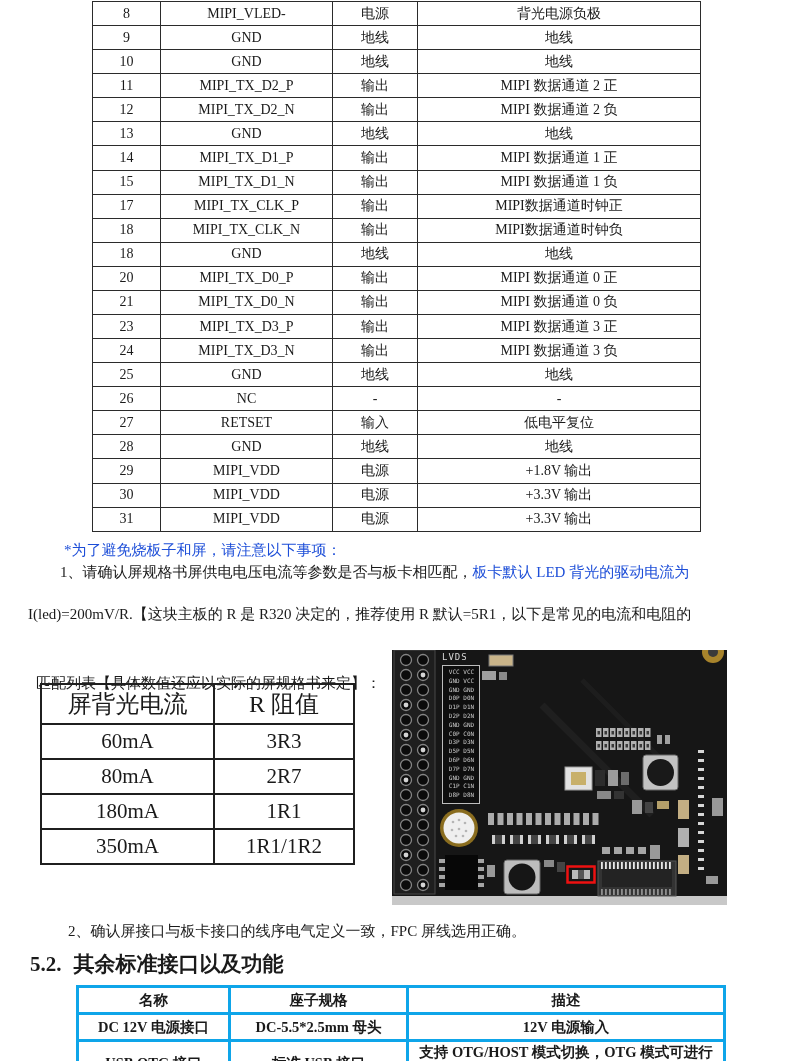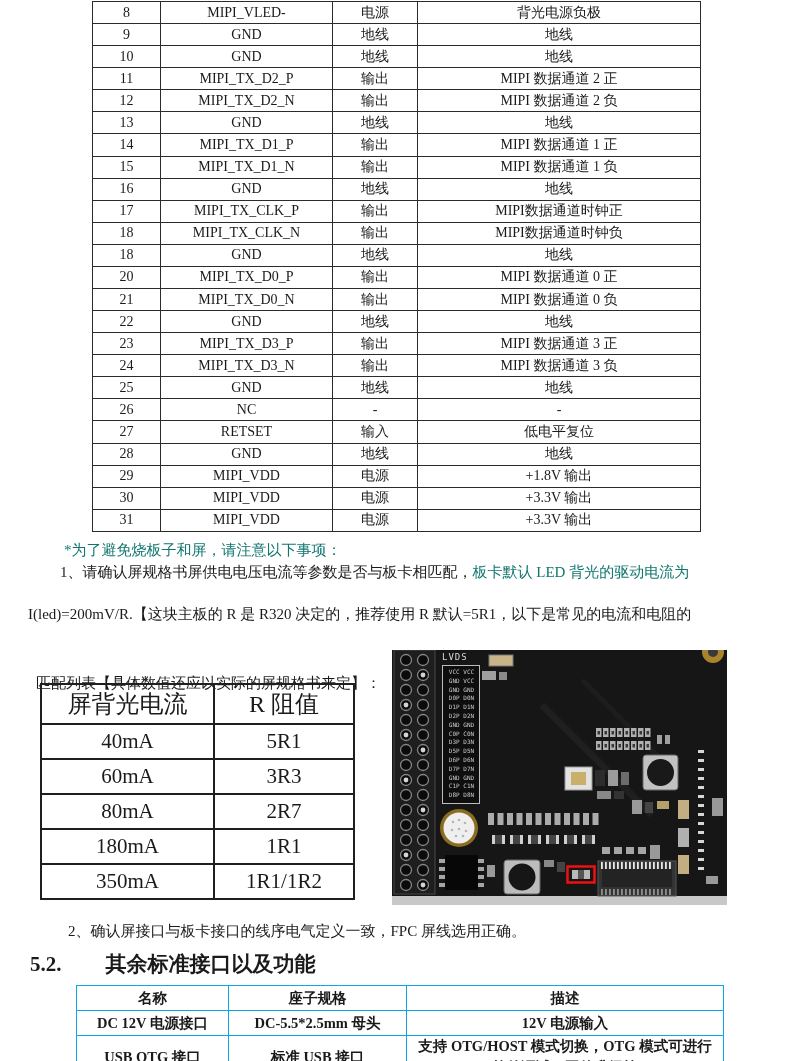--- a/index.html
+++ b/index.html
@@ -9,46 +9,46 @@
   table{border-collapse:collapse;}
 
   
   .pin-table{position:absolute;left:92px;top:1px;width:608px;height:531px;
              table-layout:fixed;font-size:14px;text-align:center;}
   .pin-table td{border:1px solid #2b2b2b;padding:0;height:21px;
                 overflow:hidden;white-space:nowrap;}
 
   
   .note{position:absolute;font-size:15px;white-space:nowrap;line-height:20px;}
-  .red{color:#0f766e;}
+  .red{color:#1d4ed8;}
 
   
   .res-table{position:absolute;left:40px;top:683px;width:313px;table-layout:fixed;
              text-align:center;font-size:21px;}
   .res-table th,.res-table td{border:2px solid #1f1f1f;padding:0;}
   .res-table th{height:38px;font-size:24px;font-weight:normal;}
   .res-table td{height:33px;}
 
   
   .pcb{position:absolute;left:392px;top:650px;width:335px;height:255px;padding-left:21px;}
   .pcb svg{position:absolute;left:0;top:0;}
   .silk-title{position:absolute;left:50px;top:2px;width:40px;font:9px "DejaVu Sans Mono",monospace;
               color:#d8d8d8;letter-spacing:1px;}
   .silk-rows{position:absolute;left:51px;top:18px;width:37px;}
   .silk-row{height:8.8px;font-family:"DejaVu Sans Mono",monospace;font-size:6px;line-height:8.8px;
             color:#c9c9c9;text-align:center;letter-spacing:0;}
 
   
   .h52{position:absolute;left:30px;top:950px;font-size:21px;font-weight:bold;white-space:nowrap;}
-  .h52 .num{margin-right:44px;}
+  .h52 .num{margin-right:12px;}
 
   
   .if-table{position:absolute;left:76px;top:985px;width:647px;table-layout:fixed;
             font-size:14.5px;text-align:center;}
-  .if-table th,.if-table td{border:1px solid #0ea5e9;padding:0 2px;}
+  .if-table th,.if-table td{border:3px solid #0ea5e9;padding:0 2px;}
   .if-table th{height:24px;font-weight:bold;}
   .if-table td{height:24px;white-space:pre-line;line-height:21px;font-weight:bold;}
 </style>
 </head>
 <body>
 
 <div id="page">
 
   <table class="pin-table">
     <colgroup>
@@ -100,26 +100,20 @@
           <td>输出</td>
           <td>MIPI 数据通道 1 正</td>
         </tr>
         <tr>
           <td>15</td>
           <td>MIPI_TX_D1_N</td>
           <td>输出</td>
           <td>MIPI 数据通道 1 负</td>
         </tr>
         <tr>
-          <td>16</td>
-          <td>GND</td>
-          <td>地线</td>
-          <td>地线</td>
-        </tr>
-        <tr>
           <td>17</td>
           <td>MIPI_TX_CLK_P</td>
           <td>输出</td>
           <td>MIPI数据通道时钟正</td>
         </tr>
         <tr>
           <td>18</td>
           <td>MIPI_TX_CLK_N</td>
           <td>输出</td>
           <td>MIPI数据通道时钟负</td>
@@ -134,26 +128,20 @@
           <td>20</td>
           <td>MIPI_TX_D0_P</td>
           <td>输出</td>
           <td>MIPI 数据通道 0 正</td>
         </tr>
         <tr>
           <td>21</td>
           <td>MIPI_TX_D0_N</td>
           <td>输出</td>
           <td>MIPI 数据通道 0 负</td>
-        </tr>
-        <tr>
-          <td>22</td>
-          <td>GND</td>
-          <td>地线</td>
-          <td>地线</td>
         </tr>
         <tr>
           <td>23</td>
           <td>MIPI_TX_D3_P</td>
           <td>输出</td>
           <td>MIPI 数据通道 3 正</td>
         </tr>
         <tr>
           <td>24</td>
           <td>MIPI_TX_D3_N</td>
@@ -220,24 +208,20 @@
         <col style="width:173px">
         <col style="width:140px">
       </colgroup>
     <thead>
       <tr>
         <th>屏背光电流</th>
         <th>R 阻值</th>
       </tr>
     </thead>
     <tbody>
-        <tr>
-          <td>40mA</td>
-          <td>5R1</td>
-        </tr>
         <tr>
           <td>60mA</td>
           <td>3R3</td>
         </tr>
         <tr>
           <td>80mA</td>
           <td>2R7</td>
         </tr>
         <tr>
           <td>180mA</td>

